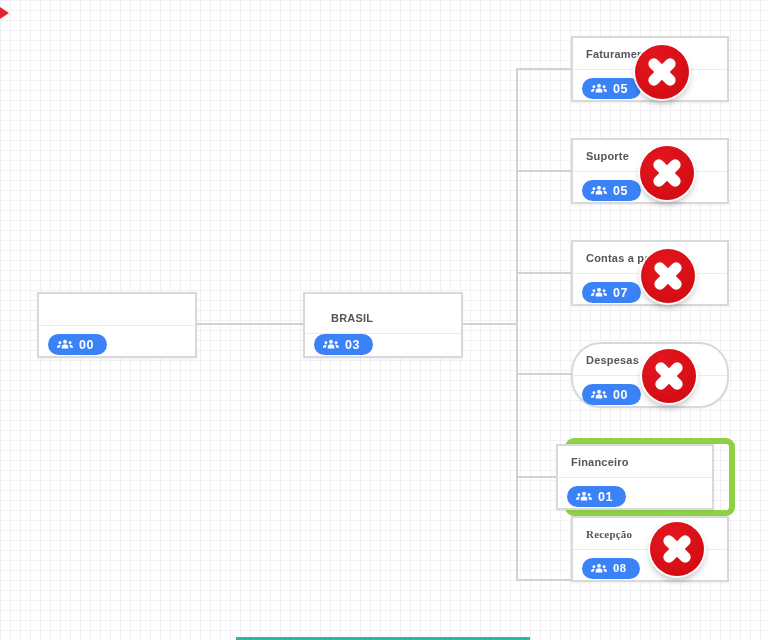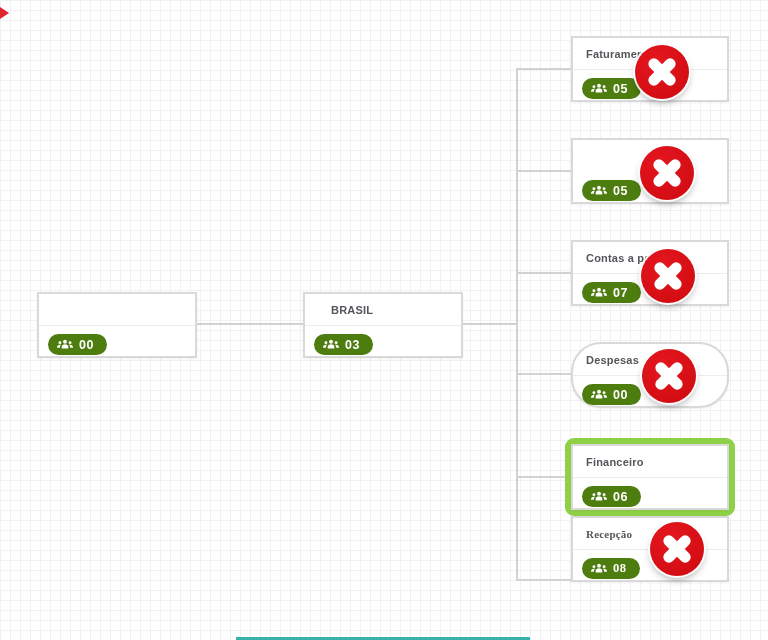--- a/index.html
+++ b/index.html
@@ -22,26 +22,26 @@
     background:#ffffff; border:2px solid #d9d9d9;
     box-shadow:0 1px 2px rgba(0,0,0,0.06);
   }
   .node.wide { width:160px; }
   .node-title {
     box-sizing:border-box; height:32px; padding:10px 13px 0;
     font-size:11px; font-weight:600; letter-spacing:.2px; color:#54565b;
     border-bottom:1px solid #ececec;
     white-space:nowrap; overflow:hidden;
   }
-  .node-title.indent { padding-left:26px; }
+  .node-title.indent { padding-left:26px;margin-top:8px; }
   .node-badge {
     position:absolute; left:9px; top:40px;
     display:inline-flex; align-items:center; gap:6px;
     height:21px; padding:0 13px 0 9px; border-radius:11px;
-    background:#4d7c0f; color:#ffffff;
+    background:#3b82f6; color:#ffffff;
   }
   .badge-count { font-size:12.5px; font-weight:700; letter-spacing:.6px; }
   .badge-icon { display:inline-flex; line-height:0; }
 
   .delete-btn {
     position:absolute; width:54px; height:54px; border-radius:50%;
     background:radial-gradient(circle at 38% 30%, #e5161f 0%, #d30d13 75%);
     box-shadow:0 0 0 2px rgba(255,255,255,.9), 0 4px 7px rgba(0,0,0,.28);
     display:flex; align-items:center; justify-content:center;
     cursor:pointer; z-index:5;
@@ -144,20 +144,21 @@
               <g transform="rotate(45 27 27)" fill="#ffffff">
             <rect x="10" y="21.5" width="34" height="11" rx="5.5"></rect>
                 <rect x="21.5" y="10" width="11" height="34" rx="5.5"></rect>
           </g>
             </svg>
         </span>
       </div>
     </div>
 
     <div class="node" style="left:571px; top:138px;">
+      <div class="node-title">Suporte</div>
       <div class="node-badge">
         <span class="badge-icon">
           <svg viewBox="0 0 24 14" width="16" height="11">
               <g fill="#ffffff">
             <circle cx="12" cy="2.9" r="2.9"></circle>
             <path d="M12 6.8c2.8 0 5 1.7 5 3.8V13H7v-2.4c0-2.1 2.2-3.8 5-3.8z"></path>
             <circle cx="4.4" cy="4.2" r="2.2"></circle>
             <path d="M4.4 7.2c.6 0 1.2.1 1.7.3-1.1.9-1.8 2-1.8 3.3V12H0v-1.4c0-1.9 2-3.4 4.4-3.4z"></path>
             <circle cx="19.6" cy="4.2" r="2.2"></circle>
             <path d="M19.6 7.2C22 7.2 24 8.7 24 10.6V12h-4.3v-1.2c0-1.3-.7-2.4-1.8-3.3.5-.2 1.1-.3 1.7-.3z"></path>
@@ -229,36 +230,36 @@
           <svg viewBox="0 0 54 54" width="54" height="54">
               <g transform="rotate(45 27 27)" fill="#ffffff">
             <rect x="10" y="21.5" width="34" height="11" rx="5.5"></rect>
                 <rect x="21.5" y="10" width="11" height="34" rx="5.5"></rect>
           </g>
             </svg>
         </span>
       </div>
     </div>
 
-    <div class="node" style="left:571px; top:444px;">
+    <div class="node" style="left:556px; top:444px;">
       <div class="node-title">Financeiro</div>
       <div class="node-badge">
         <span class="badge-icon">
           <svg viewBox="0 0 24 14" width="16" height="11">
               <g fill="#ffffff">
             <circle cx="12" cy="2.9" r="2.9"></circle>
             <path d="M12 6.8c2.8 0 5 1.7 5 3.8V13H7v-2.4c0-2.1 2.2-3.8 5-3.8z"></path>
             <circle cx="4.4" cy="4.2" r="2.2"></circle>
             <path d="M4.4 7.2c.6 0 1.2.1 1.7.3-1.1.9-1.8 2-1.8 3.3V12H0v-1.4c0-1.9 2-3.4 4.4-3.4z"></path>
             <circle cx="19.6" cy="4.2" r="2.2"></circle>
             <path d="M19.6 7.2C22 7.2 24 8.7 24 10.6V12h-4.3v-1.2c0-1.3-.7-2.4-1.8-3.3.5-.2 1.1-.3 1.7-.3z"></path>
           </g>
             </svg>
         </span>
-        <span class="badge-count">06</span>
+        <span class="badge-count">01</span>
       </div>
     </div>
 
     <div class="node" style="left:571px; top:516px;font-family:Liberation Serif, serif;">
       <div class="node-title">Recepção</div>
       <div class="node-badge">
         <span class="badge-icon">
           <svg viewBox="0 0 24 14" width="16" height="11">
               <g fill="#ffffff">
             <circle cx="12" cy="2.9" r="2.9"></circle>

